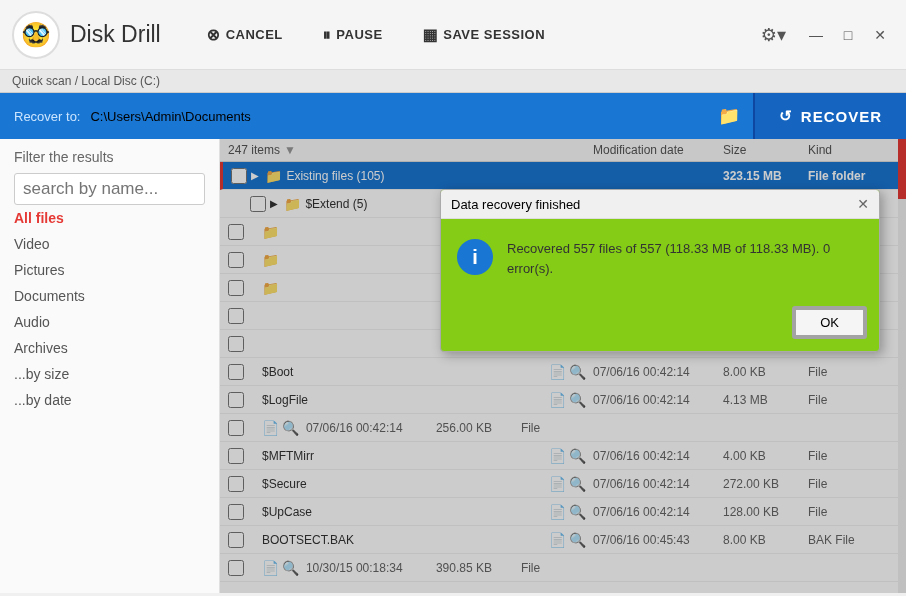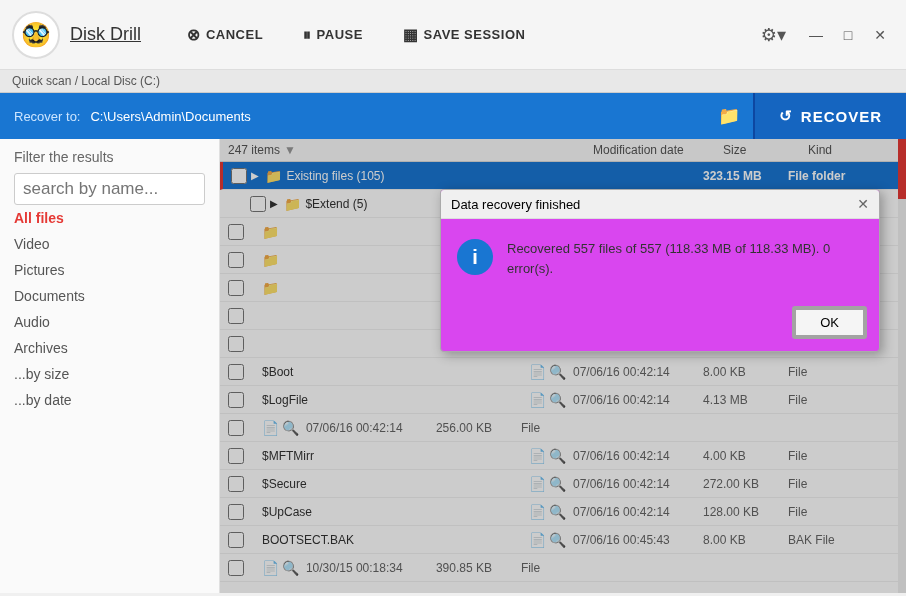--- a/index.html
+++ b/index.html
@@ -15,21 +15,21 @@
     }
     .logo-area {
       display: flex; align-items: center; gap: 10px; margin-right: 20px;
     }
     .logo-icon {
       width: 48px; height: 48px; border-radius: 50%; background: #fff;
       border: 2px solid #ddd; display: flex; align-items: center; justify-content: center;
       font-size: 24px;
     }
     .app-title {
-      font-size: 18px; font-weight: 300; color: #333; text-decoration: underline;
+      font-size: 23px; font-weight: 300; color: #333;
     }
     .toolbar-buttons {
       display: flex; gap: 8px; align-items: center; margin-left: 10px;
     }
     .tb-btn {
       display: flex; align-items: center; gap: 5px;
       padding: 8px 16px; border: none; cursor: pointer;
       font-size: 13px; font-weight: 600; letter-spacing: 0.5px;
       border-radius: 3px;
     }
@@ -59,21 +59,21 @@
 
     
     .recover-bar {
       display: flex; align-items: center;
       background: #1976d2; height: 46px; padding: 0 0 0 14px;
     }
     .recover-label {
       color: #cce5ff; font-size: 13px; margin-right: 10px; white-space: nowrap;
     }
     .recover-path {
-      color: #ffffff; font-size: 13px; flex: 1;
+      color: #000000; font-size: 13px; flex: 1;
     }
     .folder-icon-btn {
       background: transparent; border: none; cursor: pointer;
       color: white; font-size: 18px; padding: 0 12px;
     }
     .recover-btn {
       background: #1565c0; border: none; cursor: pointer;
       color: white; font-size: 15px; font-weight: 700;
       height: 100%; padding: 0 24px; letter-spacing: 1px;
       display: flex; align-items: center; gap: 8px;
@@ -126,21 +126,21 @@
     .file-row.selected { background: #1976d2; color: white; }
 
     .row-check {
       width: 16px; height: 16px; margin-right: 4px; flex-shrink: 0;
     }
     .row-expander { width: 12px; margin-right: 2px; font-size: 10px; }
     .folder-icon { font-size: 14px; margin-right: 4px; }
     .row-name { flex: 1; }
     .row-date { width: 130px; color: #666; }
     .row-size { width: 85px; color: #666; font-weight: 500; }
-    .row-kind { width: 110px; color: #666; }
+    .row-kind { width: 90px; color: #666; }
     .row-actions { display: flex; gap: 3px; margin-right: 6px; }
     .action-icon { font-size: 14px; color: #888; cursor: pointer; }
 
     
     .scroll-indicator {
       position: absolute; right: 0; top: 0; bottom: 0; width: 8px;
       background: #f0f0f0;
     }
     .scroll-thumb {
       position: absolute; right: 0; top: 0; width: 8px; height: 60px;
@@ -148,21 +148,21 @@
     }
 
     
     .modal-overlay {
       position: absolute; top: 0; left: 0; right: 0; bottom: 0;
       background: rgba(0,0,0,0.2); display: flex;
       align-items: flex-start; justify-content: flex-start;
       padding-top: 50px; padding-left: 220px;
     }
     .modal {
-      background: #d946ef; border: 1px solid #aaa;
+      background: #84cc16; border: 1px solid #aaa;
       border-radius: 4px; box-shadow: 3px 3px 12px rgba(0,0,0,0.3);
       width: 440px; overflow: hidden;
     }
     .modal-header {
       display: flex; align-items: center; justify-content: space-between;
       background: #f0f0f0; padding: 6px 10px;
       border-bottom: 1px solid #ddd; font-size: 13px; font-weight: 500;
     }
     .modal-close {
       background: transparent; border: none; cursor: pointer;

